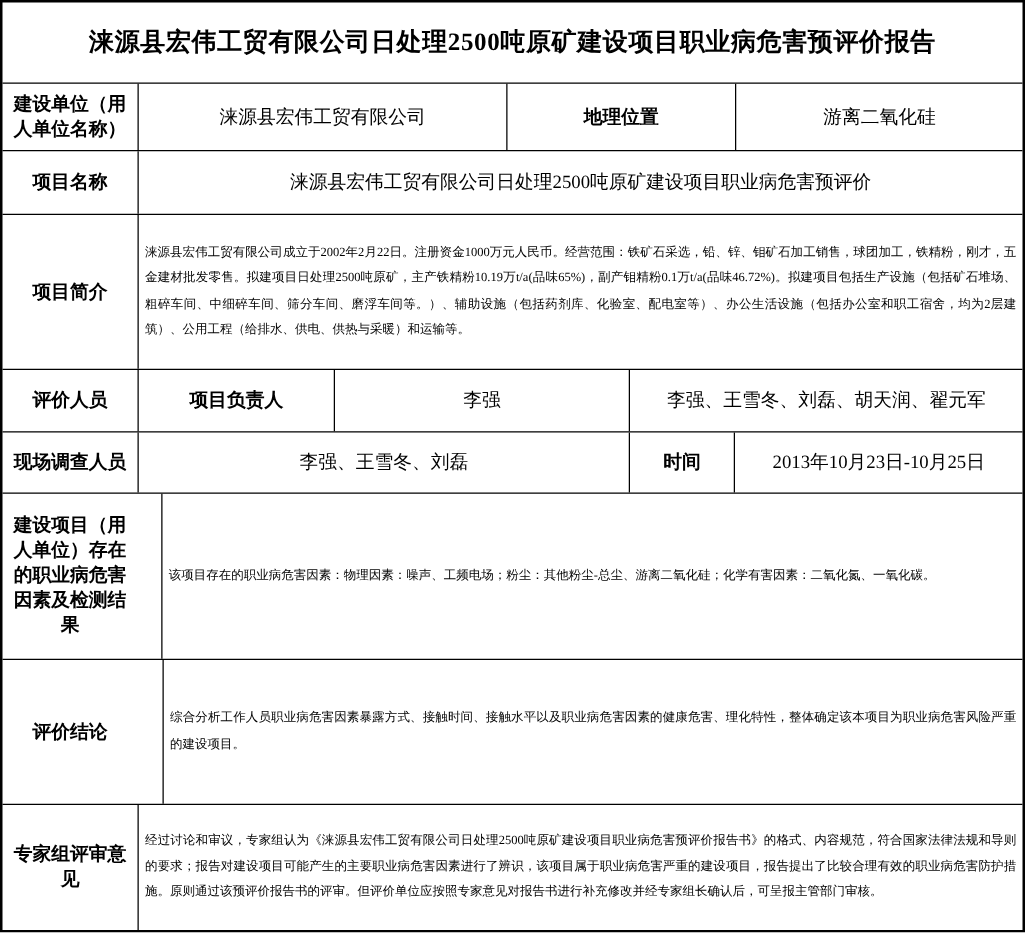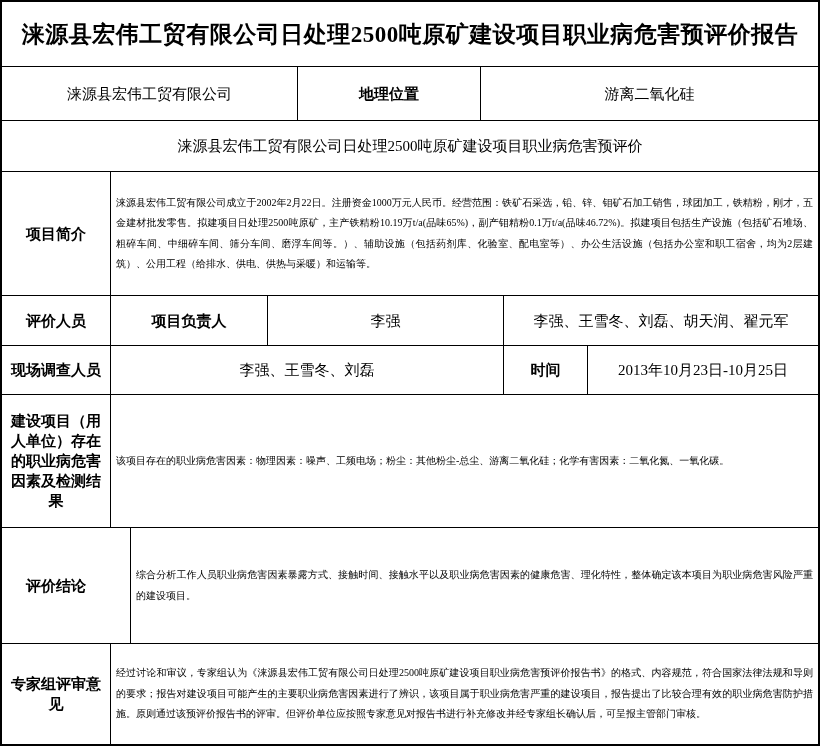--- a/index.html
+++ b/index.html
@@ -36,37 +36,37 @@
   }
   .cell:first-child { border-left: none; }
 
   
   .r-title { height: 64px; }
   .r-unit { height: 54px; }
   .r-pname { height: 51px; }
   .r-brief { height: 124px; }
   .r-eval { height: 50px; justify-content: center; }
   .r-survey { height: 49px; }
-  .r-hazard { height: 133px; }
+  .r-hazard { height: 133px; gap: 19px; }
   .r-concl { height: 116px; gap: 20px; }
   .r-expert { height: 101px; }
 
   
   .w-label { flex: 0 0 108px; }
   .w295 { flex: 0 0 295px; }
   .w183 { flex: 0 0 183px; }
   .w157 { flex: 0 0 157px; }
   .w236 { flex: 0 0 236px; }
   .w84  { flex: 0 0 84px; }
   .w393 { flex: 0 0 393px; }
   .grow { flex: 1 1 auto; }
 
   .title-cell {
     flex: 1 1 auto;
-    font-size: 23px;
+    font-size: 20px;
     font-weight: bold;
     line-height: 31px;
     padding: 1px 8px;
     letter-spacing: 0.5px;
   }
   .label {
     font-weight: bold;
     font-size: 15px;
     line-height: 20px;
   }
@@ -87,26 +87,28 @@
 </head>
 <body>
 
 <div class="doc">
 
   <div class="row r-title">
     <div class="cell title-cell">涞源县宏伟工贸有限公司日处理2500吨原矿建设项目职业病危害预评价报告</div>
   </div>
 
   <div class="row r-unit">
+    <div class="cell label w-label">建设单位（用人单位名称）</div>
     <div class="cell val w295">涞源县宏伟工贸有限公司</div>
     <div class="cell label w183">地理位置</div>
     <div class="cell val grow">游离二氧化硅</div>
   </div>
 
   <div class="row r-pname">
+    <div class="cell label w-label">项目名称</div>
     <div class="cell val grow">涞源县宏伟工贸有限公司日处理2500吨原矿建设项目职业病危害预评价</div>
   </div>
 
   <div class="row r-brief">
     <div class="cell label w-label">项目简介</div>
     <div class="cell val-left grow">
         <span>涞源县宏伟工贸有限公司成立于2002年2月22日。注册资金1000万元人民币。经营范围：铁矿石采选，铅、锌、钼矿石加工销售，球团加工，铁精粉，刚才，五金建材批发零售。拟建项目日处理2500吨原矿，主产铁精粉10.19万t/a(品味65%)，副产钼精粉0.1万t/a(品味46.72%)。拟建项目包括生产设施（包括矿石堆场、粗碎车间、中细碎车间、筛分车间、磨浮车间等。）、辅助设施（包括药剂库、化验室、配电室等）、办公生活设施（包括办公室和职工宿舍，均为2层建筑）、公用工程（给排水、供电、供热与采暖）和运输等。</span>
       </div>
   </div>
 

